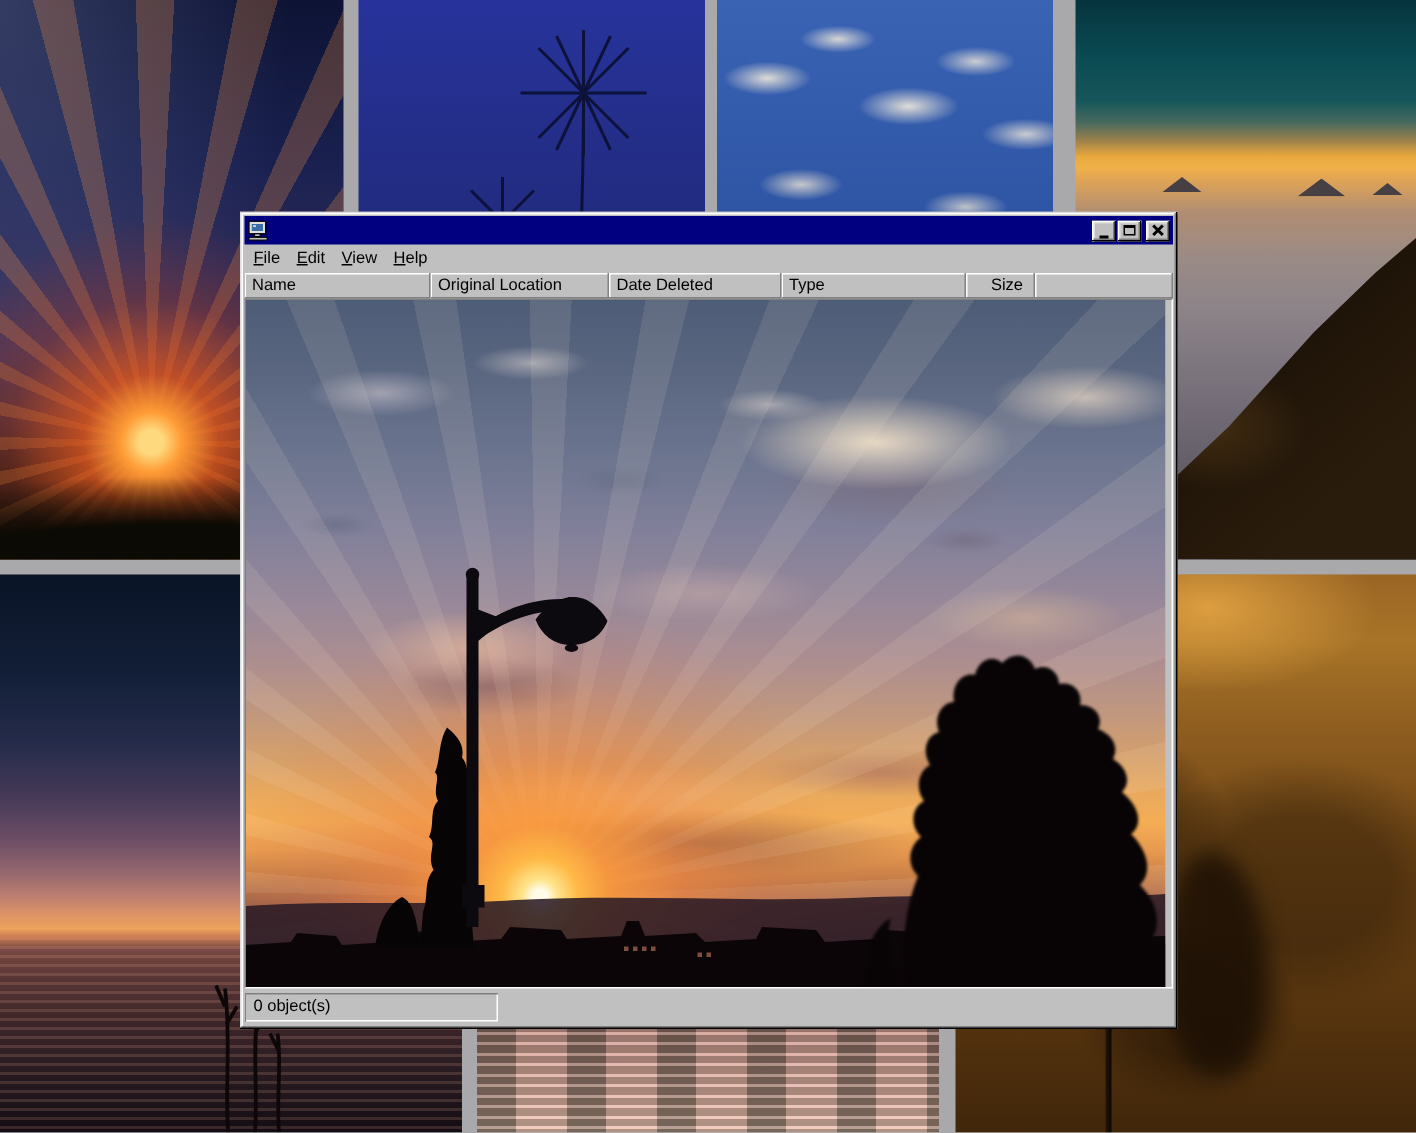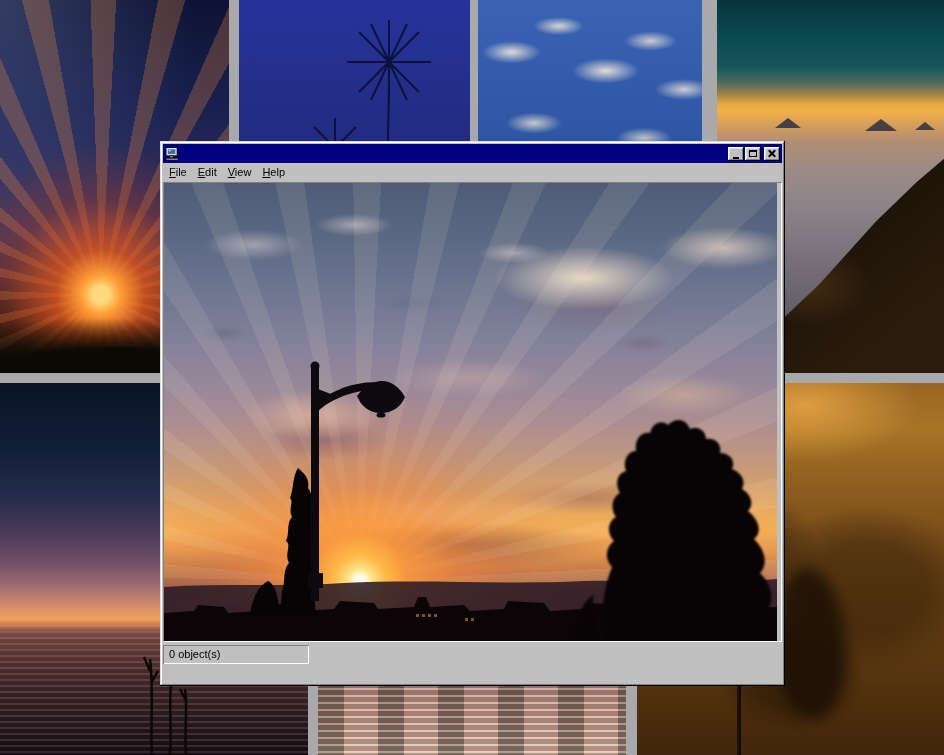--- a/index.html
+++ b/index.html
@@ -123,21 +123,21 @@
     background:repeating-conic-gradient(from 238deg at 32% 87%, rgba(255,238,210,.18) 0 4deg, rgba(255,238,210,0) 4deg 11deg);}
   .psun{position:absolute;inset:0;background:
     radial-gradient(circle at 196px 398px, #fffbe8 0 5px, #ffe38a 12px, #ffb845 26px, rgba(250,150,60,.8) 48px, rgba(235,120,60,.4) 95px, rgba(210,100,70,.12) 150px, transparent 200px),
     radial-gradient(ellipse 200px 90px at 196px 400px, rgba(255,175,85,.45), transparent 70%),
     radial-gradient(ellipse 320px 45px at 230px 404px, rgba(255,160,80,.35), transparent 75%);}
   .fg{position:absolute;left:0;top:0;}
 
   .statusbar{margin-top:3px;height:19px;display:flex;gap:2px;}
   .spanel{box-shadow:inset 1px 1px 0 #808080, inset -1px -1px 0 #fff;
     font-size:11px;color:#000;padding:3px 6px;background:#c0c0c0;white-space:nowrap;}
-  .p1{width:146px;}
+  .p1{width:169px;}
   .p2{flex:1;position:relative;}
   .grip{position:absolute;right:1px;bottom:1px;width:13px;height:13px;
     background:repeating-linear-gradient(-45deg,#c0c0c0 0 2px,#808080 2px 3px,#fff 3px 4px);
     clip-path:polygon(100% 0,100% 100%,0 100%);}
 </style>
 </head>
 <body>
 
 <div class="tile t-rays"></div>
 <div class="tile t-flowers">
@@ -202,20 +202,28 @@
       </button>
   </div>
 
   <div class="menubar">
     <span class="mitem"><u>F</u>ile</span>
     <span class="mitem"><u>E</u>dit</span>
     <span class="mitem"><u>V</u>iew</span>
     <span class="mitem"><u>H</u>elp</span>
   </div>
 
+  <div class="headers">
+    <div class="hcell c0">Name</div>
+    <div class="hcell c1">Original Location</div>
+    <div class="hcell c2">Date Deleted</div>
+    <div class="hcell c3">Type</div>
+    <div class="hcell c4">Size</div>
+    <div class="hcell c5"></div>
+  </div>
 
   <div class="viewport">
     <div class="photo">
       <div class="sky"></div>
       <div class="pclouds"></div>
       <div class="prays"></div>
       <div class="psun"></div>
       <svg class="fg" width="613" height="458" viewBox="0 0 613 458">
         <path d="M0 404 C60 400 120 404 180 400 C260 396 340 402 420 398 C500 396 560 400 613 396 L613 458 L0 458 Z" fill="#2b1b26" opacity="0.88"></path>
         <path d="M0 430 L30 428 L34 422 L60 424 L64 430 L96 428 L100 420 L130 422 L134 428 L170 426 L176 418 L210 420 L214 426 L250 424 L254 414 L262 414 L266 424 L300 422 L306 428 L340 426 L344 418 L380 420 L386 428 L420 426 L426 420 L460 422 L466 428 L613 424 L613 458 L0 458 Z" fill="#0c0508"></path>

